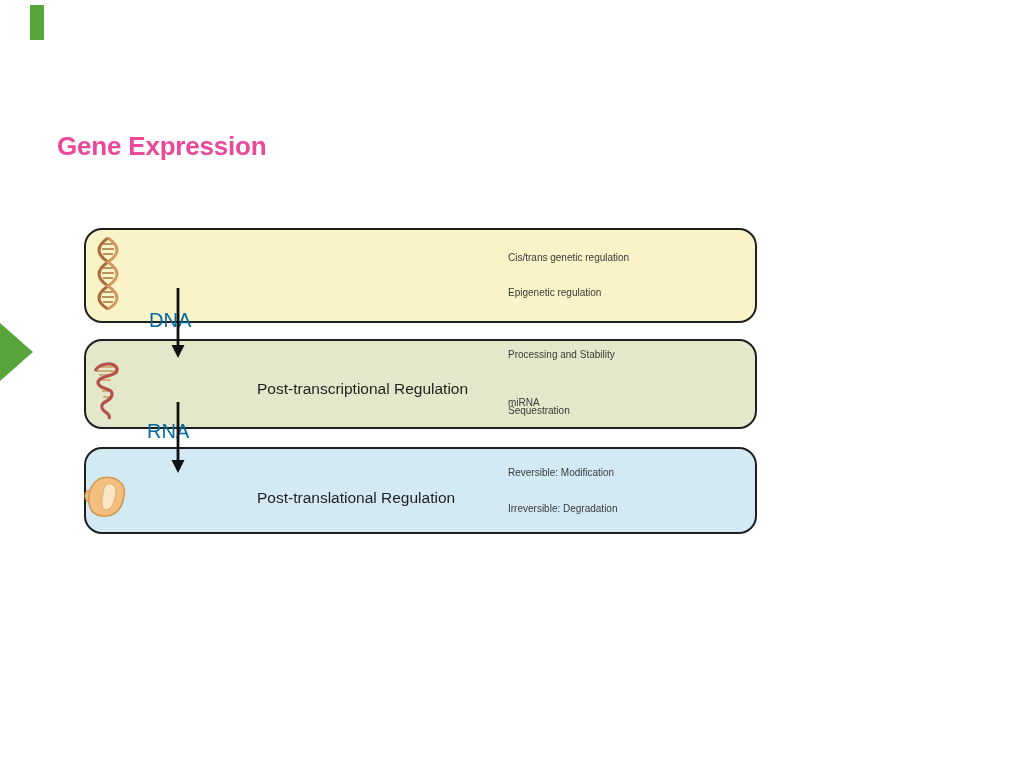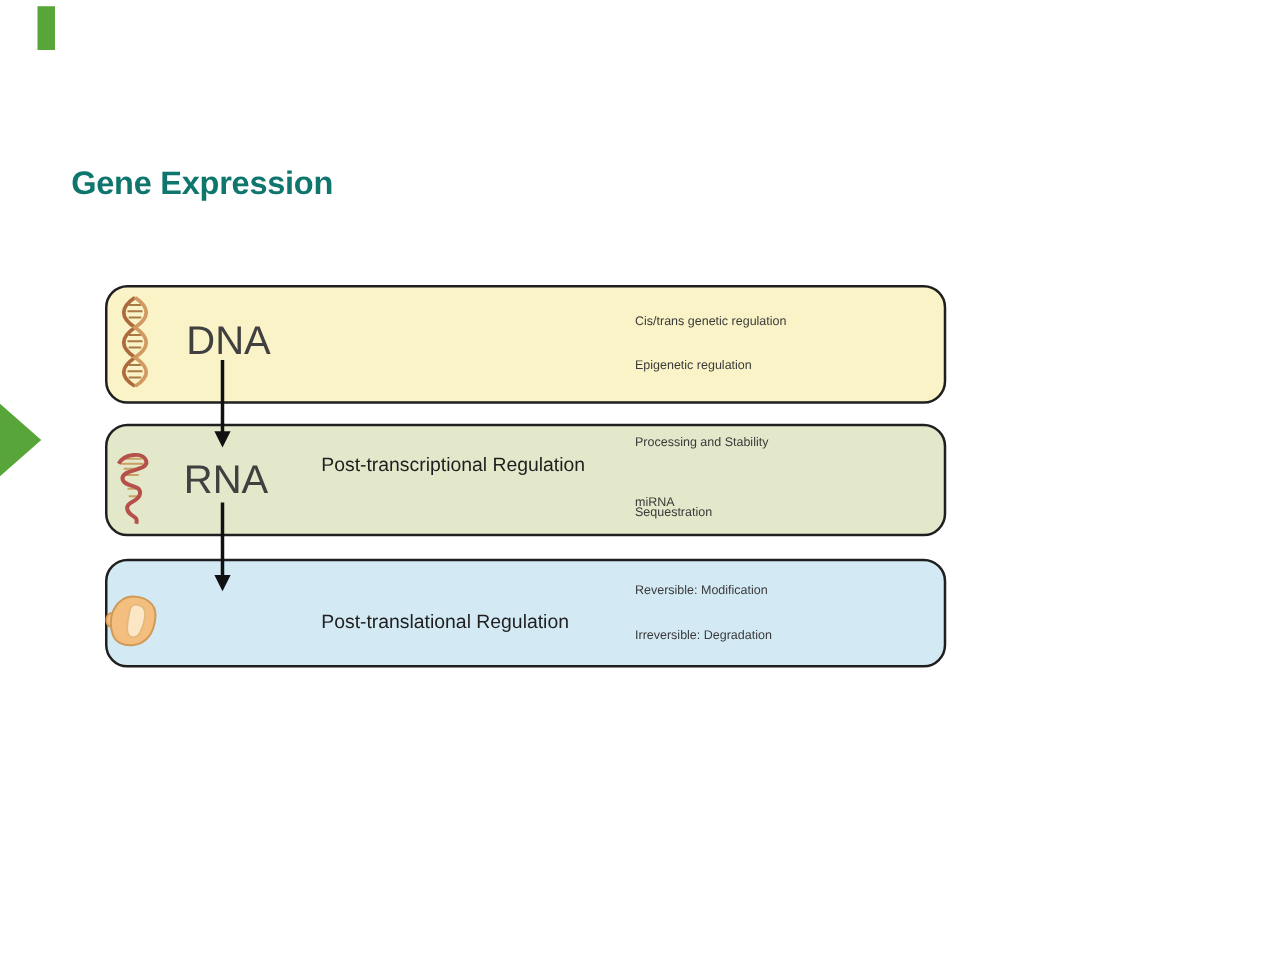--- a/index.html
+++ b/index.html
@@ -14,21 +14,21 @@
     letter-spacing:-0.2px;white-space:nowrap;
   }
   .box{
     position:absolute;left:84px;width:673px;border:2px solid #1f1f1f;border-radius:18px;
     box-sizing:border-box;
   }
   .box.b1{top:228px;height:95px;}
   .box.b2{top:339px;height:90px;}
   .box.b3{top:447px;height:87px;}
   .molecule{
-    position:absolute;font-size:32px;color:#404040;line-height:36px;white-space:nowrap;
+    position:absolute;font-size:20px;color:#0369a1;line-height:36px;white-space:nowrap;margin-top:48px;
   }
   .regulation{
     position:absolute;left:257px;font-size:15.5px;color:#1f1f1f;line-height:19px;white-space:nowrap;
   }
   .mech{
     position:absolute;left:508px;font-size:10px;color:#3a3a3a;line-height:18px;white-space:nowrap;
   }
   .icon-abs{position:absolute;}
   .flow-arrows{position:absolute;left:164px;top:282px;width:28px;height:200px;}
 </style>
@@ -36,21 +36,21 @@
 <body>
 
 <div class="slide">
 
   <div class="accent-bar" style="background: rgb(88, 165, 58);"></div>
 
   <svg class="side-arrow" viewBox="0 0 36 64">
     <polygon points="0,3 33,32 0,61" style="fill: rgb(88, 165, 58);"></polygon>
   </svg>
 
-  <div class="slide-title" style="color: #0f766e;">Gene Expression</div>
+  <div class="slide-title" style="color: #ec4899;">Gene Expression</div>
 
   <div class="box b1" style="background: rgb(250, 243, 199);"></div>
   <svg class="icon-abs" style="left:93px;top:237px" width="30" height="73" viewBox="0 0 30 73">
     <g stroke="#a97a45" stroke-width="1.6">
       <line x1="10" y1="7" x2="20" y2="7"></line>
         <line x1="9" y1="12" x2="21" y2="12"></line>
         <line x1="10" y1="17" x2="20" y2="17"></line>
       <line x1="10" y1="31" x2="20" y2="31"></line>
         <line x1="9" y1="36" x2="21" y2="36"></line>
         <line x1="10" y1="41" x2="20" y2="41"></line>
@@ -71,21 +71,21 @@
       <line x1="7" y1="6" x2="23" y2="6"></line>
         <line x1="6" y1="10" x2="24" y2="10"></line>
       <line x1="8" y1="14" x2="22" y2="14"></line>
         <line x1="9" y1="19" x2="20" y2="19"></line>
       <line x1="11" y1="30" x2="20" y2="30"></line>
         <line x1="12" y1="36" x2="19" y2="36"></line>
     </g>
     <path d="M4,10 C8,2 24,0 26,8 C28,16 6,14 7,22 C8,29 22,26 21,34 C20,41 9,40 11,47 C13,53 20,51 18,58" fill="none" stroke="#b5504a" stroke-width="3.2"></path>
   </svg>
   <div class="molecule" style="left:147px;top:365px">RNA</div>
-  <div class="regulation" style="top:363px">Post-transcriptional Regulation</div>
+  <div class="regulation" style="top:379px">Post-transcriptional Regulation</div>
   <div class="mech" style="top:346px">Processing and Stability</div>
   <div class="mech" style="top:394px">miRNA</div>
   <div class="mech" style="top:402px">Sequestration</div>
 
   <div class="box b3" style="background: rgb(211, 234, 245);"></div>
   <svg class="icon-abs" style="left:84px;top:476px" width="43" height="42" viewBox="0 0 43 42">
     <ellipse cx="5" cy="20" rx="4" ry="5.5" fill="#f4be7e" stroke="#cf9a55" stroke-width="1.4"></ellipse>
     <path d="M15,3 C21,0 31,1 36,6 C41,10 41,18 39,25 C37,33 31,39 23,40 C15,41 8,38 6,31 C4,25 4,16 8,10 C10,6 12,5 15,3 Z" fill="#f4be7e" stroke="#cf9a55" stroke-width="1.6"></path>
     <path d="M23,8 C28,7 32,10 32,15 C32,20 30,26 28,30 C26,34 21,35 19,32 C17,29 18,22 19,17 C20,12 20,9 23,8 Z" fill="#fbe7c6" stroke="#e3b87c" stroke-width="1.3"></path>
   </svg>

